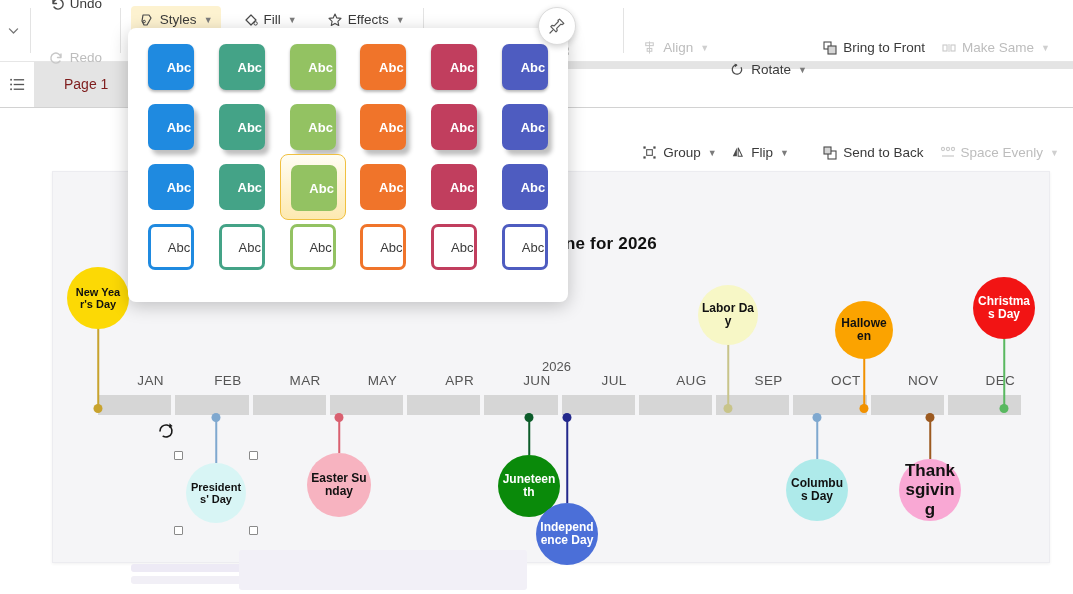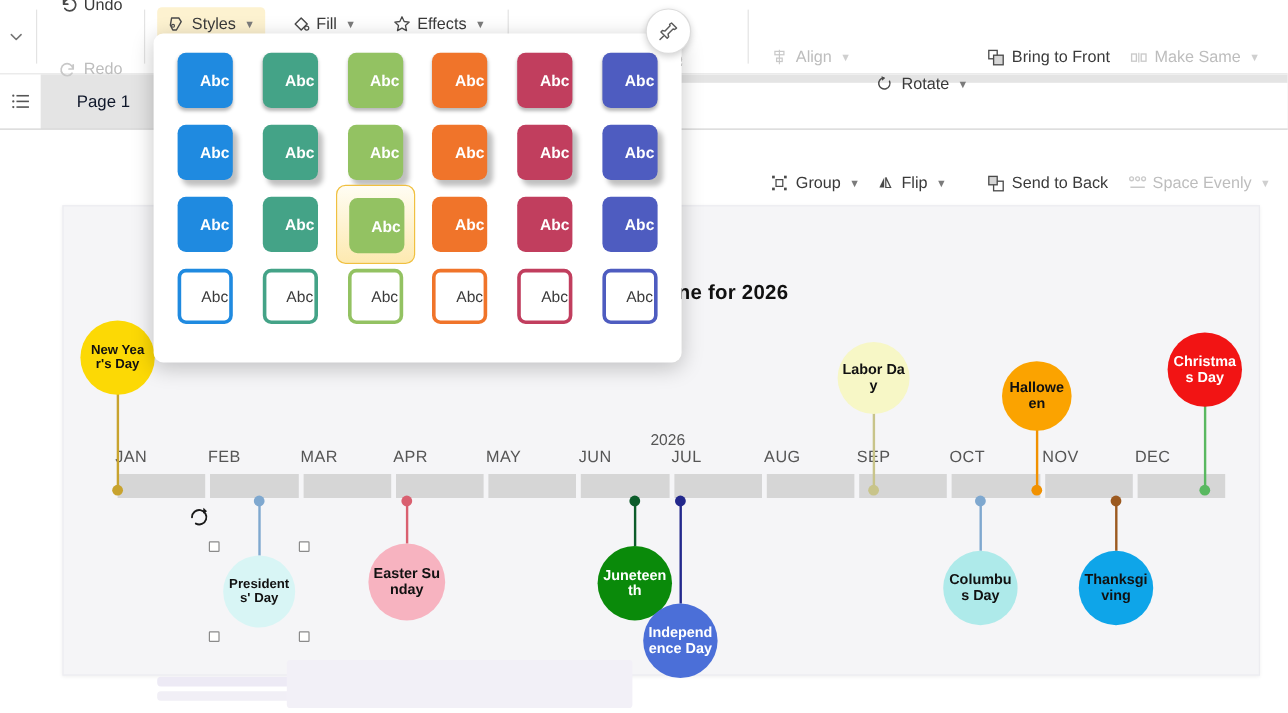--- a/index.html
+++ b/index.html
@@ -64,21 +64,21 @@
   
   .pagebar {
     position:absolute; left:0; top:62px; width:1073px; height:46px;
     background:#e4e4e4; border-bottom:1px solid #d2d2d2; display:flex; align-items:flex-end; z-index:2;
   }
   .hamb {
     width:34px;height:46px;background:#fff;display:flex;align-items:center;justify-content:center;
   }
   .page-tab {
     height:46px; padding:0 30px; display:flex; align-items:center;
-    font-size:14px; color:#0f172a; background:#e4e4e4;
+    font-size:14px; color:#7f1d1d; background:#e4e4e4;
   }
   .pagebar-rest { flex:1; height:38px; background:#fff; margin-left:0; }
 
   
   .canvas {
     position:absolute; left:0; top:108px; width:1073px; height:486px;
     background:#ffffff; overflow:hidden;
   }
   .sheet {
     position:absolute; left:52px; top:63px; width:998px; height:392px;
@@ -92,21 +92,21 @@
     font-size:17px; font-weight:bold; color:#111; letter-spacing:.2px;
   }
   .tl-year {
     position:absolute; left:489px; top:187px; font-size:13px; color:#555;
   }
 
   
   .months { position:absolute; left:43px; top:201px; width:927px; height:42px; display:flex; }
   .month { flex:1; position:relative; }
   .month .mname {
-    position:absolute; left:0; top:0; width:100%; text-align:left;
+    position:absolute; left:16px; top:0; width:100%; text-align:center;
     font-size:13.5px; color:#555; letter-spacing:.4px;
   }
   .month .mbar {
     position:absolute; left:2px; right:2px; top:22px; height:20px; background:#d6d6d6;
   }
 
   
   .ms { position:absolute; }
   .ms .stem { position:absolute; left:50%; width:1.5px; transform:translateX(-50%); }
   .ms .dot { position:absolute; left:50%; width:9px; height:9px; border-radius:50%;
@@ -386,25 +386,25 @@
         </div>
         <div class="month">
           <div class="mname">FEB</div>
           <div class="mbar"></div>
         </div>
         <div class="month">
           <div class="mname">MAR</div>
           <div class="mbar"></div>
         </div>
         <div class="month">
+          <div class="mname">MAY</div>
+          <div class="mbar"></div>
+        </div>
+        <div class="month">
           <div class="mname">APR</div>
-          <div class="mbar"></div>
-        </div>
-        <div class="month">
-          <div class="mname">MAY</div>
           <div class="mbar"></div>
         </div>
         <div class="month">
           <div class="mname">JUN</div>
           <div class="mbar"></div>
         </div>
         <div class="month">
           <div class="mname">JUL</div>
           <div class="mbar"></div>
         </div>
@@ -474,21 +474,21 @@
           <div class="bub" style="width: 58px; height: 58px; left: -29px; top: 129px; background: rgb(251, 163, 0); color: rgb(17, 17, 17); font-size: 12px;">Halloween</div>
         </div>
         <div class="ms" style="left: 764px; width: 0px;">
           <div class="dot" style="background: rgb(127, 168, 207); top: 241px;"></div>
           <div class="stem" style="background: rgb(127, 168, 207); top: 245px; height: 42px;"></div>
           <div class="bub" style="width: 62px; height: 62px; left: -31px; top: 287px; background: rgb(174, 234, 234); color: rgb(17, 17, 17); font-size: 12px;">Columbus Day</div>
         </div>
         <div class="ms" style="left: 877px; width: 0px;">
           <div class="dot" style="background: rgb(156, 90, 32); top: 241px;"></div>
           <div class="stem" style="background: rgb(156, 90, 32); top: 245px; height: 42px;"></div>
-          <div class="bub" style="width: 62px; height: 62px; left: -31px; top: 287px; background: #0ea5e9; color: rgb(17, 17, 17); font-size: 12px;">Thanksgiving</div>
+          <div class="bub" style="width: 62px; height: 62px; left: -31px; top: 287px; background: #f9a8d4; color: rgb(17, 17, 17); font-size: 17px;">Thanksgiving</div>
         </div>
         <div class="ms" style="left: 951px; width: 0px;">
           <div class="stem" style="background: rgb(89, 184, 96); top: 165px; height: 74px;"></div>
           <div class="dot" style="background: rgb(89, 184, 96); top: 232px;"></div>
           <div class="bub" style="width: 62px; height: 62px; left: -31px; top: 105px; background: rgb(242, 20, 20); color: rgb(255, 255, 255); font-size: 12px;">Christmas Day</div>
         </div>
       </div>
   </div>
 </div>
 

